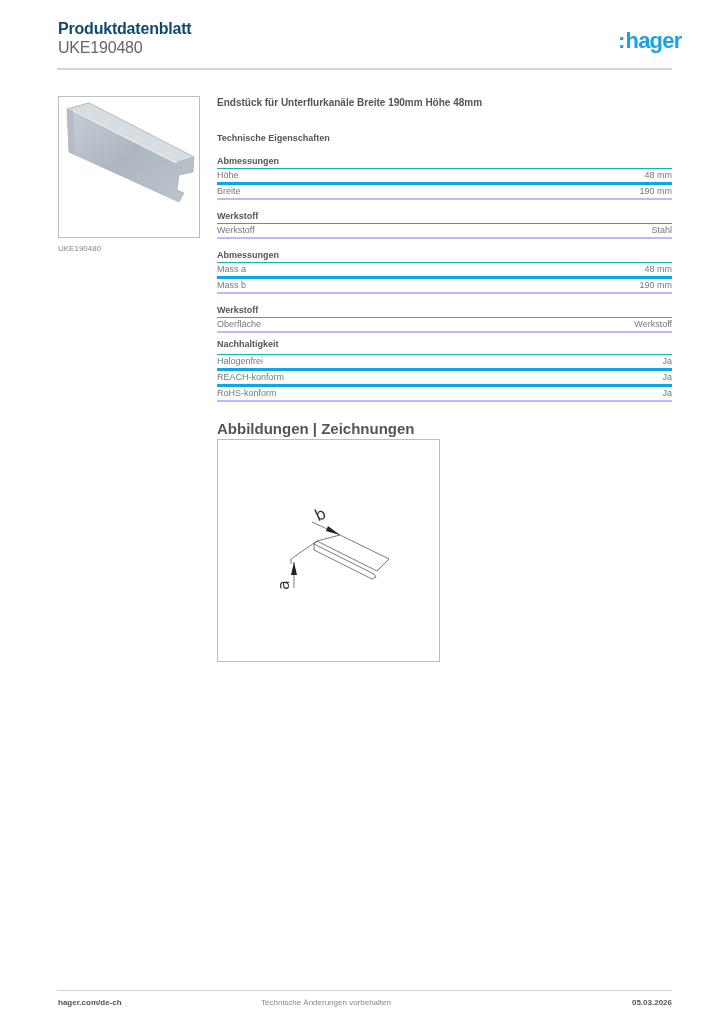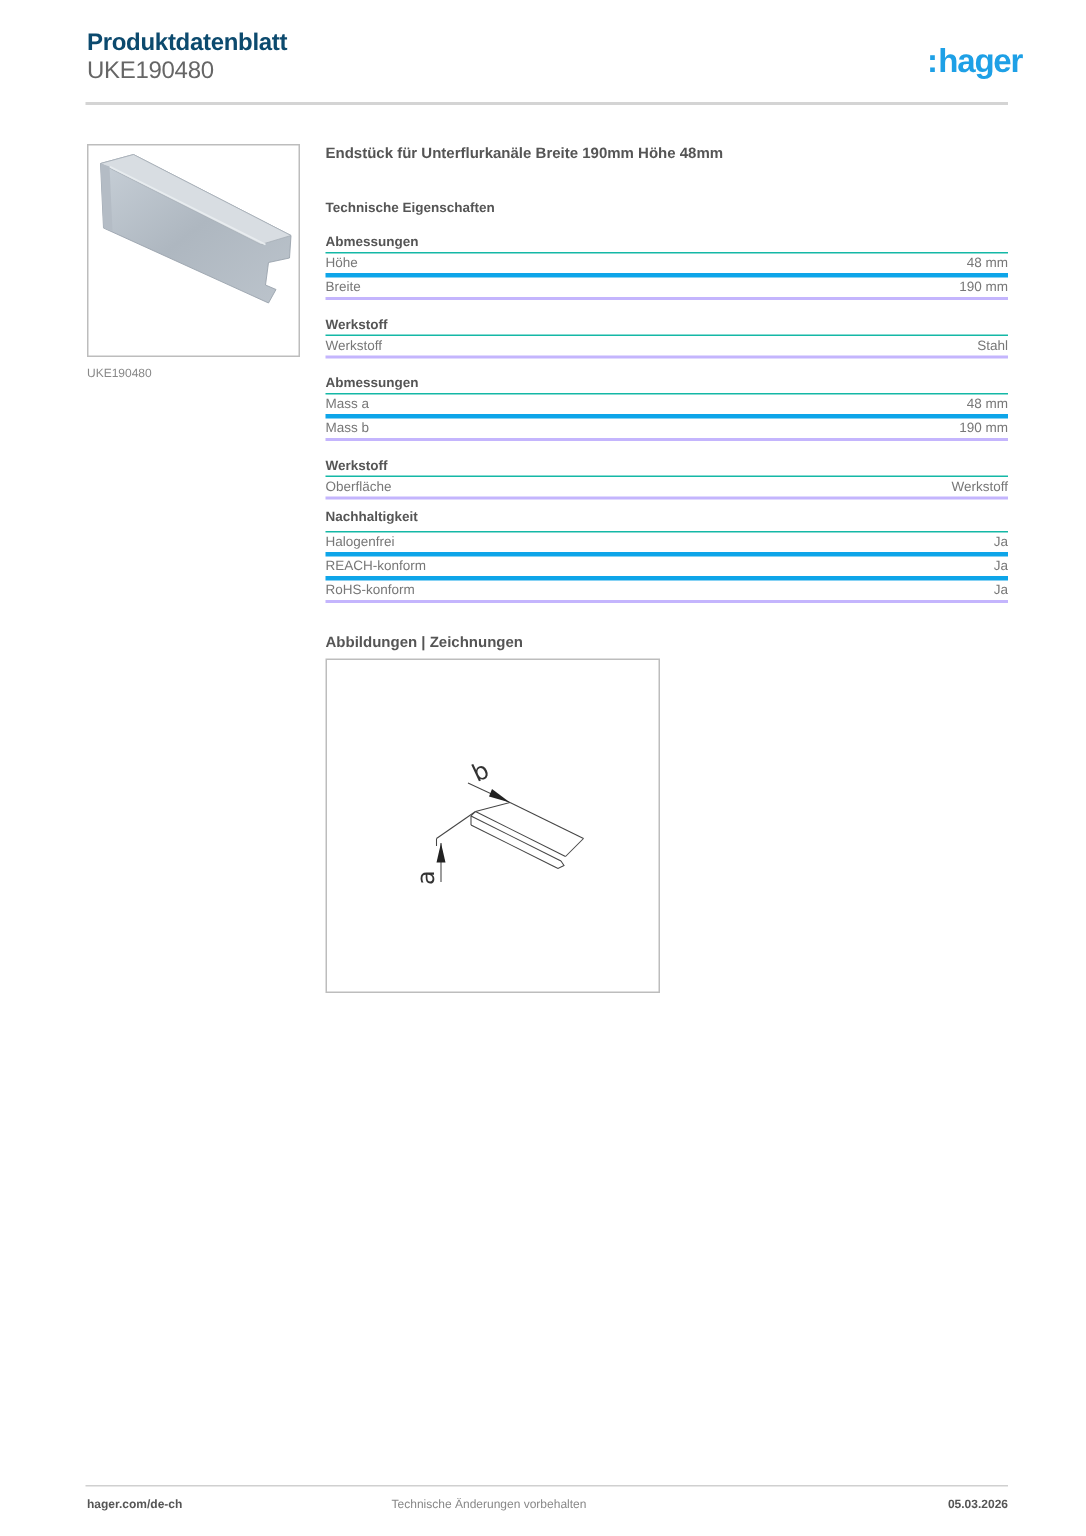--- a/index.html
+++ b/index.html
@@ -16,21 +16,21 @@
   .product-img-box { position: absolute; left: 58px; top: 96px; width: 142px; height: 142px; border: 1px solid #bdbdbd; box-sizing: border-box; background: #fff; }
   .product-img-caption { position: absolute; left: 58px; top: 244px; font-size: 8px; color: #888; }
 
   .right-col { position: absolute; left: 217px; top: 96px; width: 455px; }
   .desc { font-size: 10px; font-weight: bold; color: #555; height: 14px; line-height: 14px; }
   .tech-title { margin-top: 21px; font-size: 9px; font-weight: bold; color: #555; height: 14px; line-height: 14px; }
   .group { margin-top: 10px; }
   .group-title { font-size: 9px; font-weight: bold; color: #555; height: 13px; line-height: 13px; border-bottom: 1px solid #14b8a6; }
   .row { display: flex; justify-content: space-between; font-size: 9px; color: #777; height: 13px; line-height: 13px; border-bottom: 3px solid #0ea5e9; }
   .row-last { border-bottom: 2px solid #c4b5fd; }
-  .figures-title { margin-top: 20px; font-size: 10px; font-weight: bold; color: #555; height: 14px; line-height: 14px; }
+  .figures-title { margin-top: 20px; font-size: 15px; font-weight: bold; color: #555; height: 14px; line-height: 14px; }
   .drawing-box { position: absolute; left: 217px; top: 439px; width: 223px; height: 223px; border: 1px solid #bdbdbd; box-sizing: border-box; background: #fff; }
 
   .hr-bottom { position: absolute; left: 57px; top: 990px; width: 615px; height: 1px; background: #d0d0d0; }
   .footer-left { position: absolute; left: 58px; top: 998px; font-size: 8px; font-weight: bold; color: #555; }
   .footer-center { position: absolute; left: 0; width: 652px; text-align: center; top: 998px; font-size: 8px; color: #888; }
   .footer-right { position: absolute; right: 52px; top: 998px; font-size: 8px; font-weight: bold; color: #555; }
 </style>
 </head>
 <body>
 

